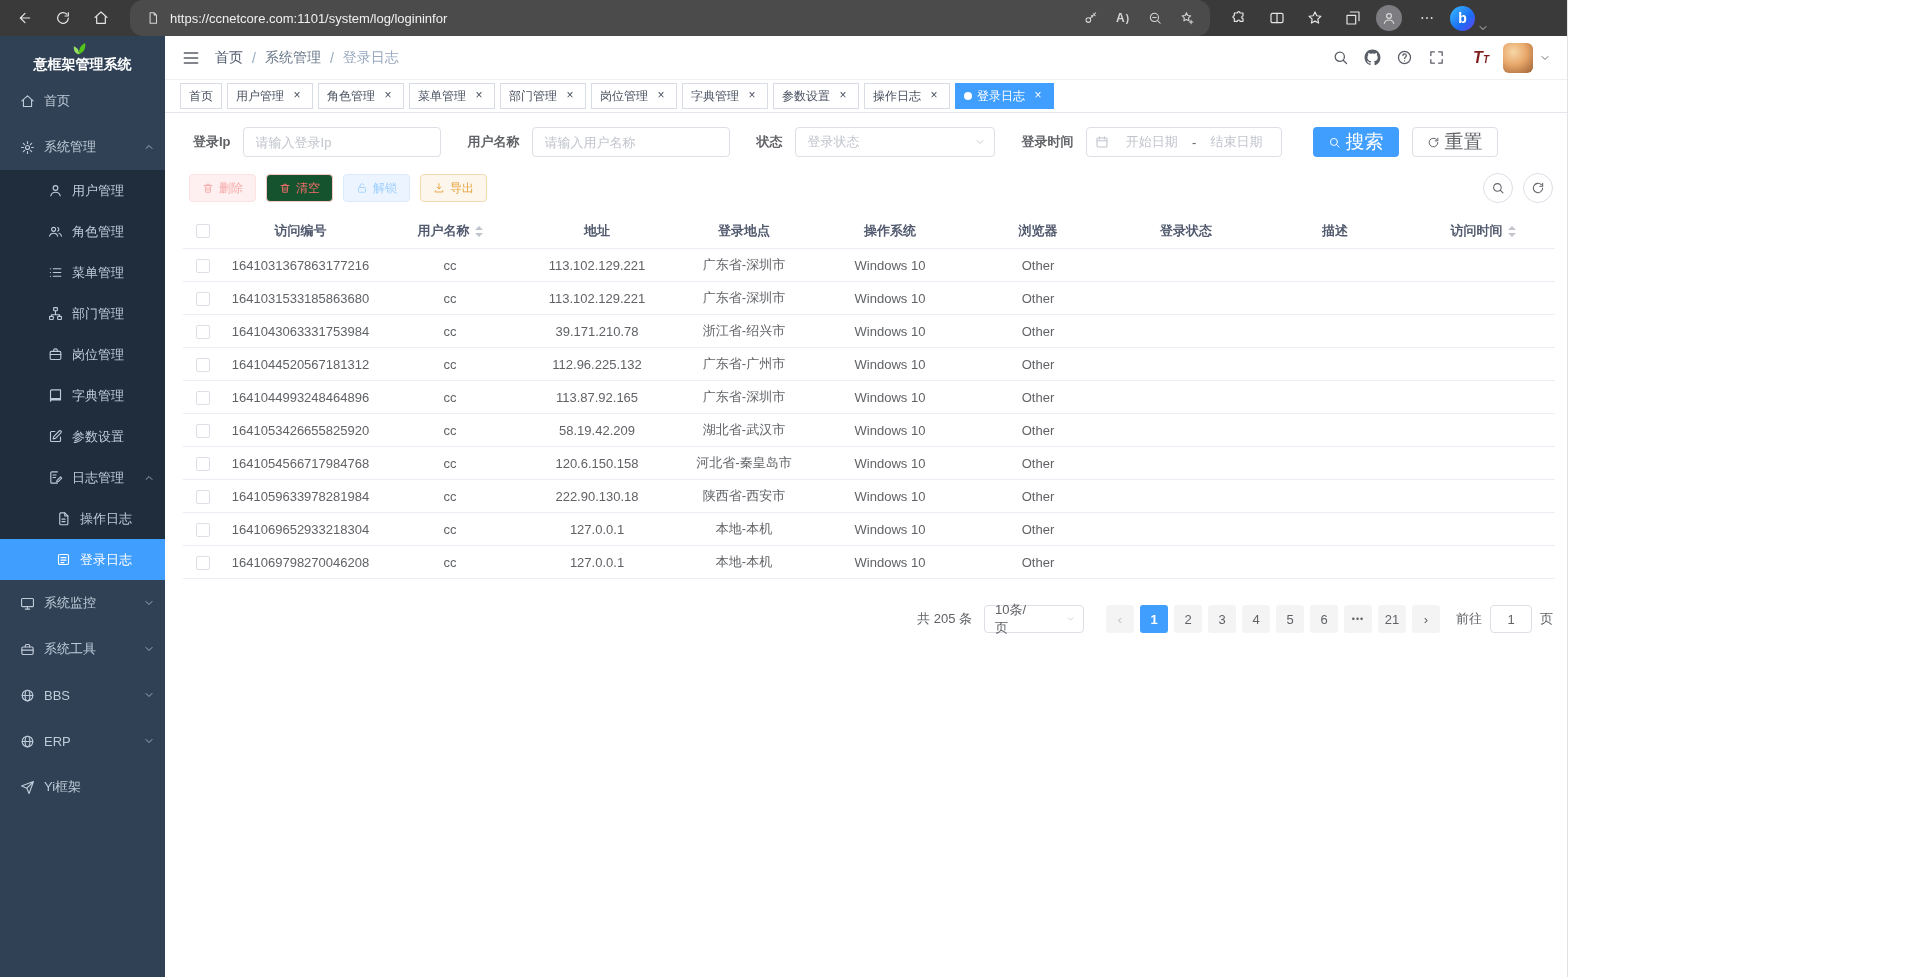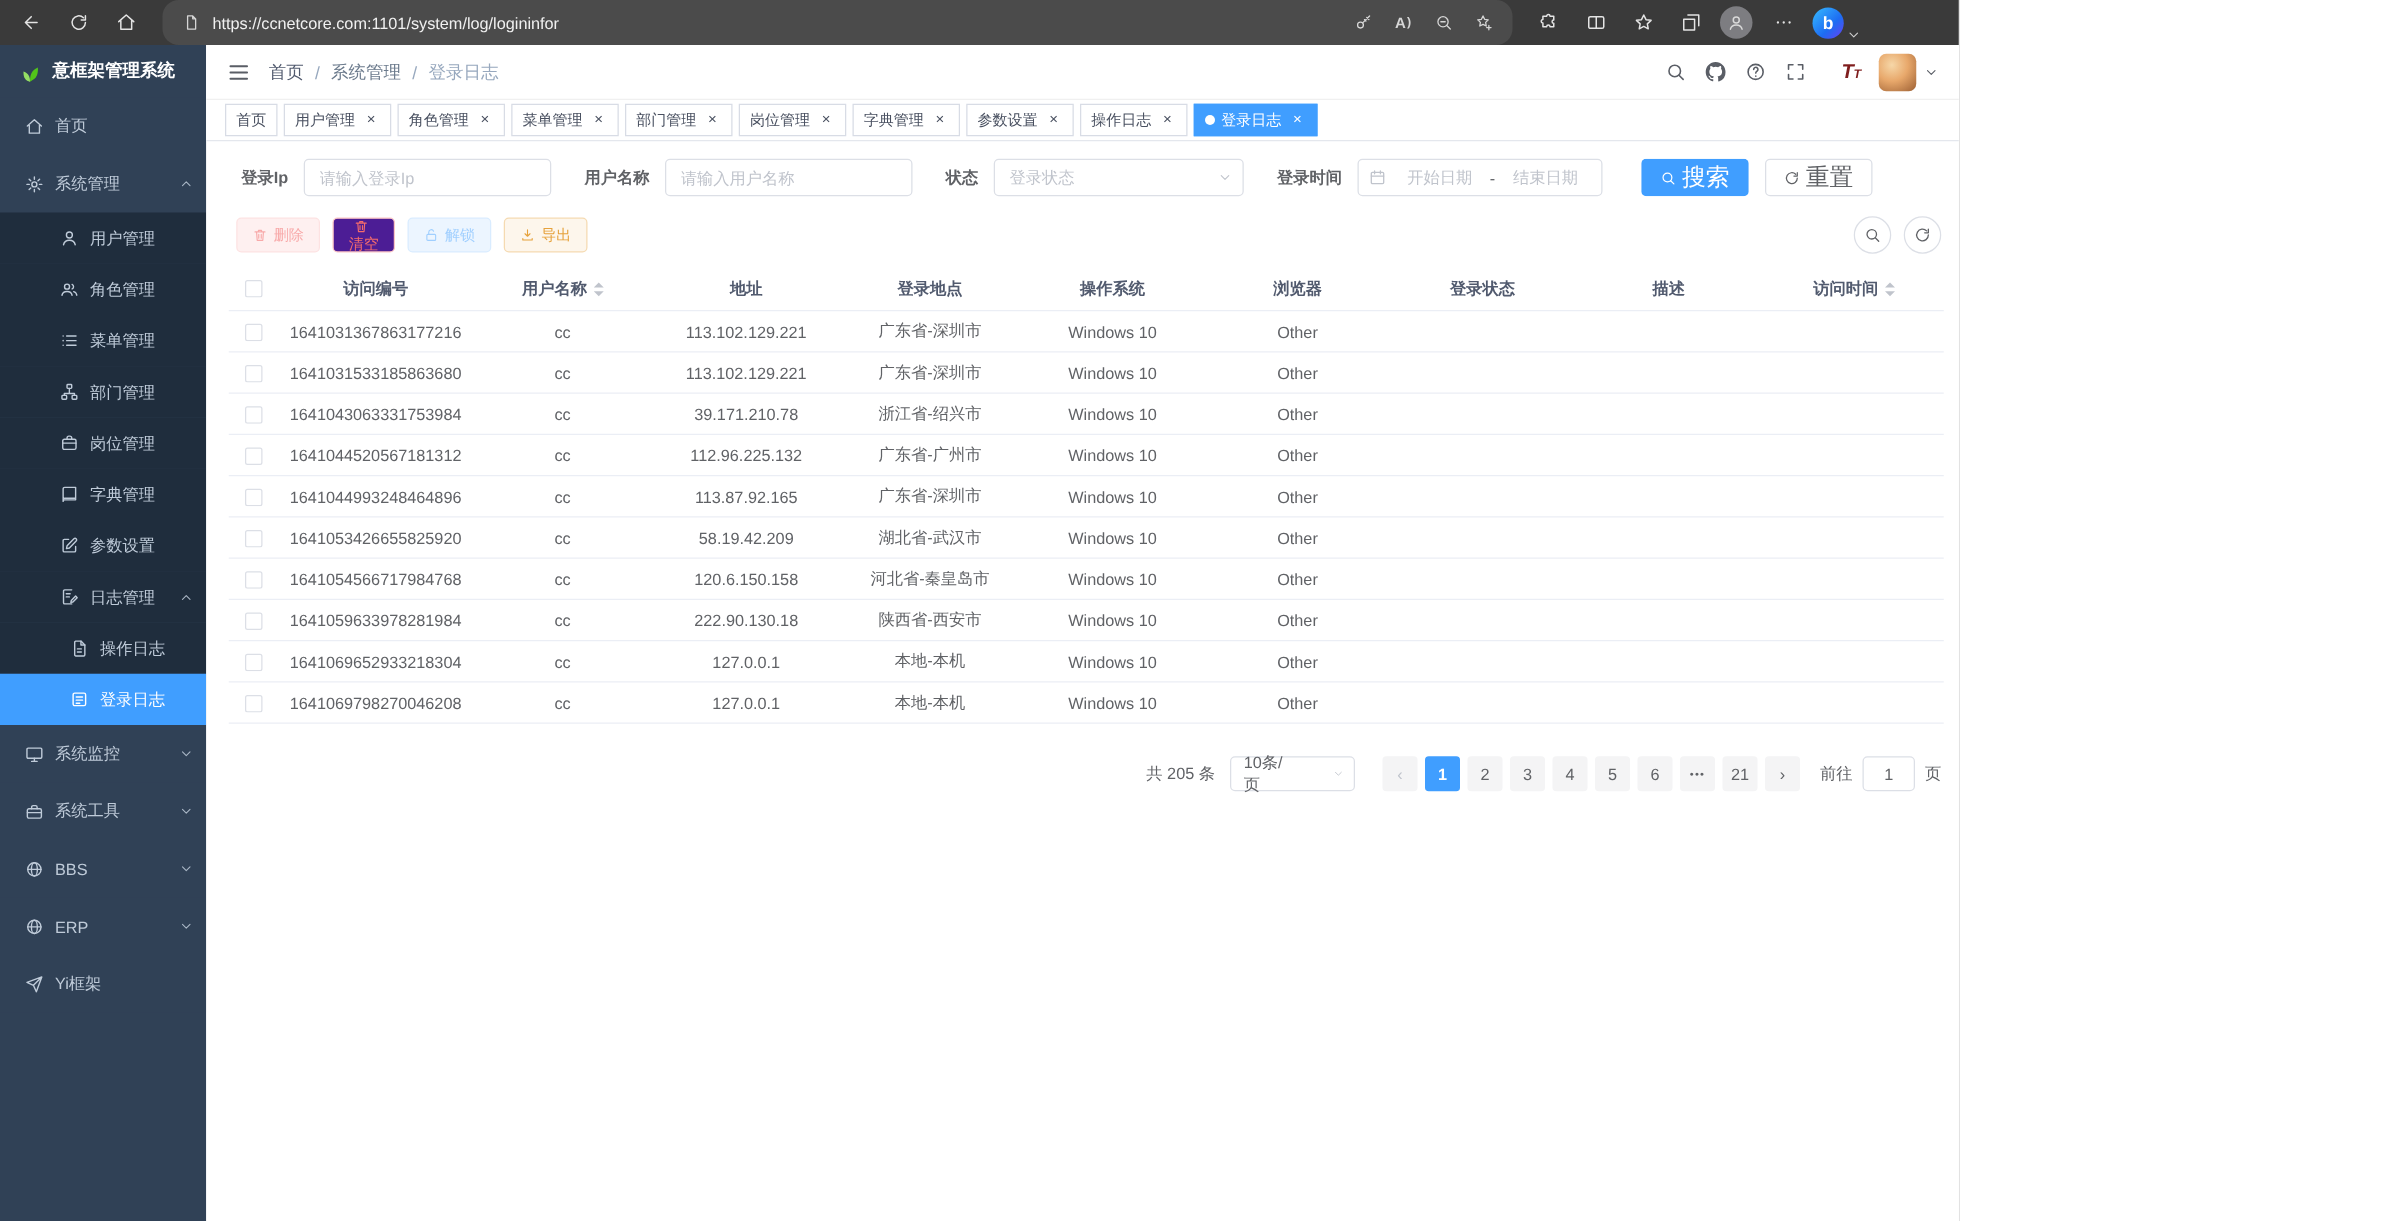--- a/index.html
+++ b/index.html
@@ -28,21 +28,21 @@
   .chrome-avatar { width: 26px; height: 26px; border-radius: 50%; background: #7d7d81; display: inline-flex; align-items: center; justify-content: center; margin-right: 10px; cursor: pointer; }
   .chrome-avatar .pav { width: 16px; height: 16px; color: #d9d9d9; }
   .bing { width: 25px; height: 25px; border-radius: 50%; background: linear-gradient(135deg, #37bdff 0%, #1d6cf2 60%, #6a3ff2 100%); color: #fff; font-weight: bold; font-size: 14px; display: inline-flex; align-items: center; justify-content: center; cursor: pointer; }
   .bing-caret { width: 12px; height: 12px; color: #cfcfcf; margin-left: 2px; align-self: flex-end; margin-bottom: 2px; cursor: pointer; }
 
   
   .app { display: flex; height: 941px; }
 
   
   .sidebar { width: 165px; flex: none; background: #304156; display: flex; flex-direction: column; overflow: hidden; }
-  .logo { height: 42px; display: flex; align-items: center; padding: 0 14px; color: #fff; font-size: 14px; font-weight: bold; white-space: nowrap; }
+  .logo { height: 42px; display: flex; align-items: center; padding: 0 14px; color: #fff; font-size: 14px; font-weight: bold; white-space: nowrap; flex-direction: column; }
   .logo-ic { width: 20px; height: 20px; margin-right: 8px; flex: none; }
   .menu-item { display: flex; align-items: center; font-size: 13px; color: #bfcbd9; cursor: pointer; white-space: nowrap; }
   .menu-item.level1 { height: 46px; padding: 0 10px 0 20px; background: #304156; }
   .menu-item.level2 { height: 41px; padding: 0 10px 0 48px; background: #1f2d3d; }
   .menu-item.level3 { height: 41px; padding: 0 10px 0 56px; background: #1f2d3d; }
   .menu-item.active { background: #409eff; color: #ffffff; }
   .mi-icon { width: 15px; height: 15px; margin-right: 9px; flex: none; }
   .mi-label { flex: 1; overflow: hidden; }
   .mi-arrow { width: 12px; height: 12px; opacity: .85; }
 
@@ -89,21 +89,21 @@
   .fdate .dsep { color: #606266; margin: 0 4px; }
   .btn { height: 30px; border-radius: 4px; font-size: 19px; display: inline-flex; align-items: center; padding: 12px 14px; cursor: pointer; border: 1px solid transparent; font-family: "Liberation Sans", sans-serif; }
   .btn .ic { width: 13px; height: 13px; margin-right: 5px; }
   .btn-search { background: #409eff; color: #fff; margin-left: 4px; }
   .btn-reset { background: #fff; border-color: #dcdfe6; color: #606266; margin-left: 13px; }
 
   .toolbar { display: flex; align-items: center; margin: 0 2px 10px 6px; }
   .sbtn { height: 28px; padding: 0 12px; border-radius: 4px; font-size: 12px; display: inline-flex; align-items: center; margin-right: 10px; border: 1px solid; cursor: pointer; background: #fff; font-family: "Liberation Sans", sans-serif; }
   .sbtn .ic { width: 12px; height: 12px; margin-right: 5px; }
   .sbtn-del { background: #fef0f0; border-color: #fde2e2; color: #f8a9a9; cursor: not-allowed; }
-  .sbtn-clear { background: #4c1d95; border-color: #fbc4c4; color: #f56c6c; flex-direction: column; }
+  .sbtn-clear { background: #14532d; border-color: #fbc4c4; color: #f56c6c; }
   .sbtn-unlock { background: #ecf5ff; border-color: #d9ecff; color: #a0cfff; cursor: not-allowed; }
   .sbtn-export { background: #fdf6ec; border-color: #f5dab1; color: #e6a23c; }
   .toolbar-right { margin-left: auto; display: flex; align-items: center; }
   .circle-btn { width: 30px; height: 30px; border-radius: 50%; border: 1px solid #dcdfe6; background: #fff; color: #606266; display: inline-flex; align-items: center; justify-content: center; margin-left: 10px; cursor: pointer; }
   .circle-btn .ic { width: 14px; height: 14px; }
 
   
   .table { width: 100%; }
   .thead { display: flex; align-items: center; height: 36px; border-bottom: 1px solid #ebeef5; font-size: 13px; font-weight: bold; color: #515a6e; }
   .tr { display: flex; align-items: center; height: 33px; border-bottom: 1px solid #ebeef5; font-size: 13px; color: #606266; }

